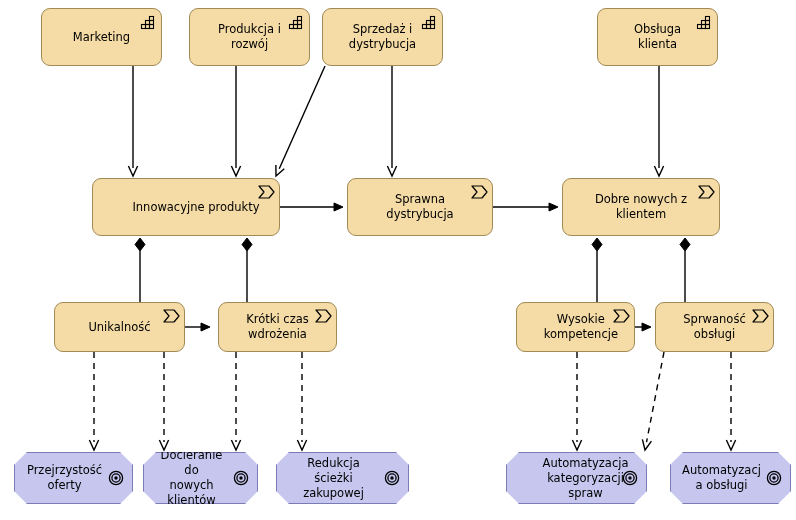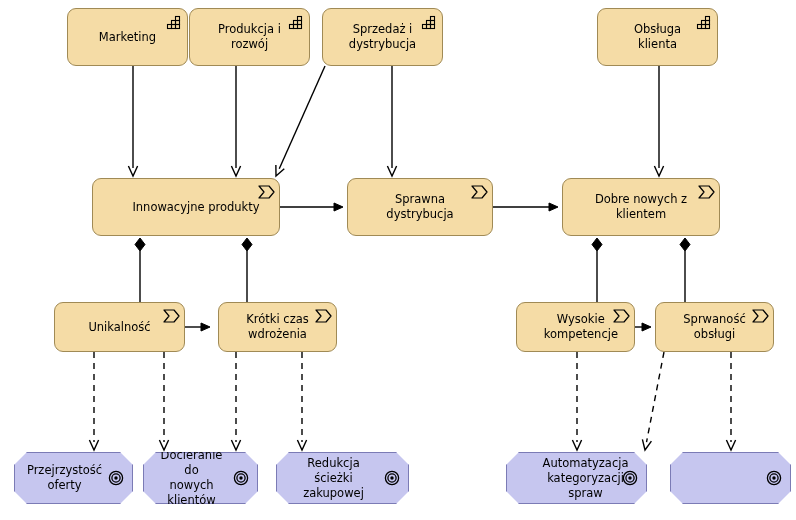--- a/index.html
+++ b/index.html
@@ -151,21 +151,21 @@
       <g>
         <path d="M 731 352 L 731 442" fill="none" stroke="#000000" stroke-width="1.4" stroke-dasharray="6,5"></path>
         <path d="M 726.4,440 L 731 450 L 735.6,440" fill="none" stroke="#000" stroke-width="1.4" stroke-linejoin="miter" stroke-linecap="butt"></path>
       </g>
       <g>
         <path d="M 664 352 L 646.5226670029282 442.1462438796335" fill="none" stroke="#000000" stroke-width="1.4" stroke-dasharray="6,5"></path>
         <path d="M 642.3874239844496,439.30727132285824 L 645 450 L 651.4192435228709,441.0583383762256" fill="none" stroke="#000" stroke-width="1.4" stroke-linejoin="miter" stroke-linecap="butt"></path>
       </g>
     </svg>
   <div id="node-layer">
-      <div class="node tan" style="left: 67px; top: 8px; width: 121px; height: 58px;">
+      <div class="node tan" style="left: 41px; top: 8px; width: 121px; height: 58px;">
         <span class="label">Marketing</span>
         <span class="nicon"><svg viewBox="0 0 16 16" width="16" height="16">
             <g fill="none" stroke="#000" stroke-width="1.1">
               <rect x="2.5" y="10.5" width="4" height="4"></rect>
               <rect x="6.5" y="10.5" width="4" height="4"></rect>
               <rect x="6.5" y="6.5" width="4" height="4"></rect>
               <rect x="10.5" y="10.5" width="4" height="4"></rect>
               <rect x="10.5" y="6.5" width="4" height="4"></rect>
               <rect x="10.5" y="2.5" width="4" height="4"></rect>
             </g>
@@ -287,20 +287,22 @@
         <span class="label">Automatyzacja
 kategoryzacji
 spraw</span>
         <span class="nicon"><svg viewBox="0 0 16 16" width="16" height="16">
             <circle cx="8" cy="8" r="6.6" fill="none" stroke="#000" stroke-width="1.3"></circle>
             <circle cx="8" cy="8" r="4.1" fill="none" stroke="#000" stroke-width="1.3"></circle>
             <circle cx="8" cy="8" r="1.7" fill="#000"></circle>
           </svg></span>
       </div>
       <div class="node purple" style="left: 670px; top: 452px; width: 121px; height: 52px;">
+        <span class="label">Automatyzacj
+a obsługi</span>
         <span class="nicon"><svg viewBox="0 0 16 16" width="16" height="16">
             <circle cx="8" cy="8" r="6.6" fill="none" stroke="#000" stroke-width="1.3"></circle>
             <circle cx="8" cy="8" r="4.1" fill="none" stroke="#000" stroke-width="1.3"></circle>
             <circle cx="8" cy="8" r="1.7" fill="#000"></circle>
           </svg></span>
       </div>
     </div>
 </div>
 
 </body></html>

